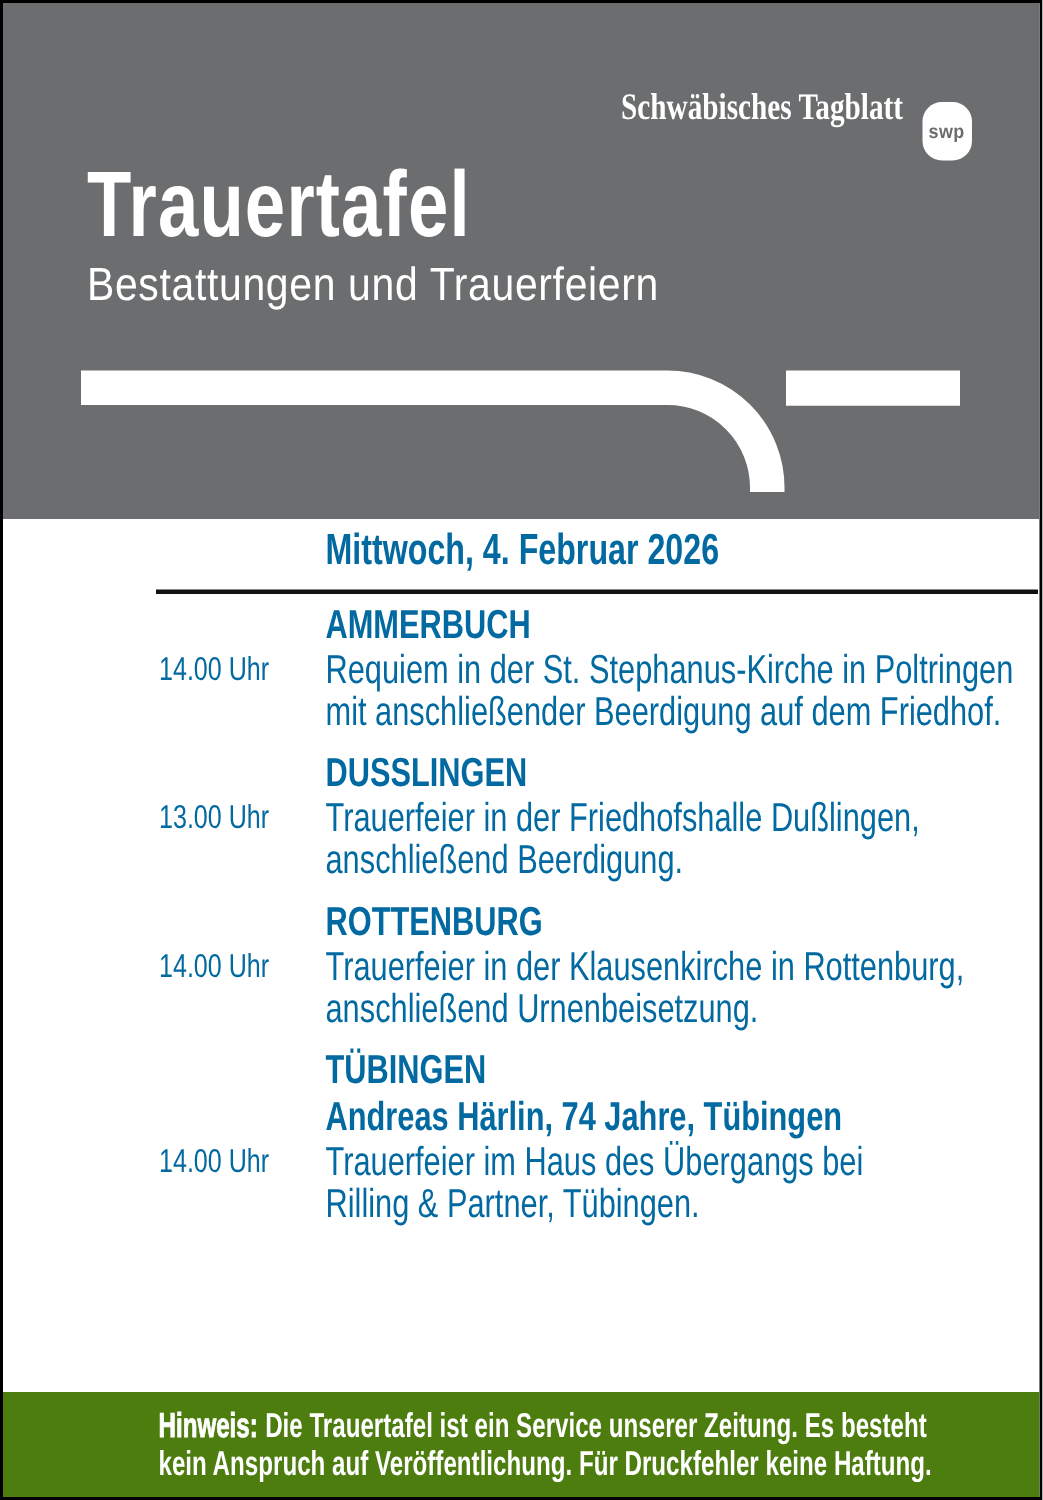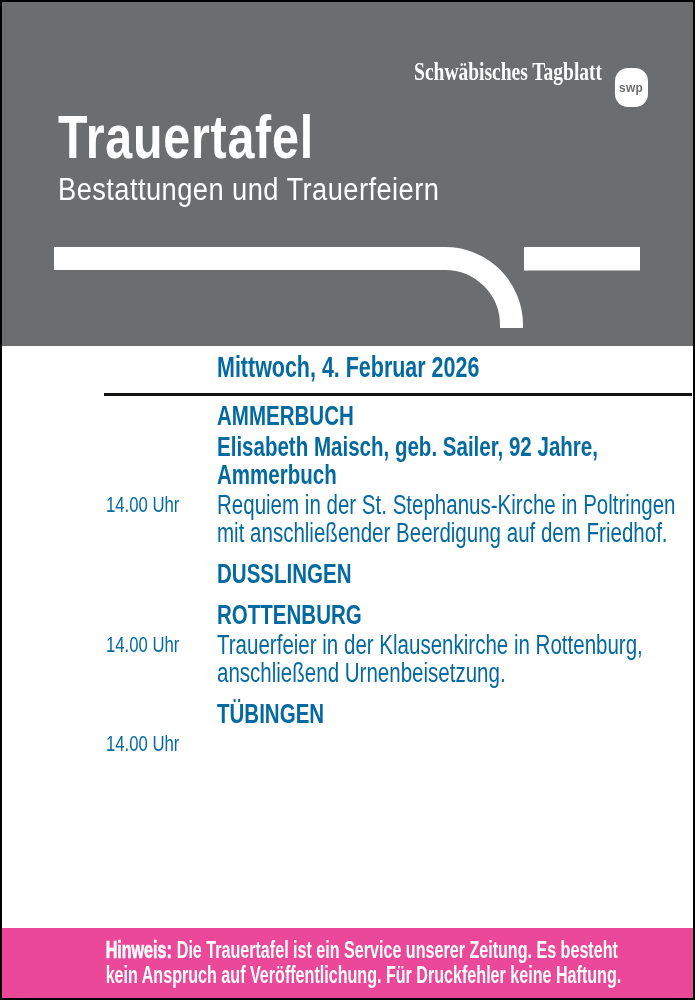--- a/index.html
+++ b/index.html
@@ -77,21 +77,21 @@
   .time-cell{
     flex:0 0 111px;
     font-size:22px;font-weight:normal;line-height:28px;
   }
   .detail-line{
     font-size:27px;font-weight:normal;line-height:28px;
   }
   
   .ftr{
     position:absolute;left:0;right:0;bottom:0;height:60px;
-    background:#ec4899;color:#ffffff;
+    background:#4d7c0f;color:#ffffff;
     padding-top:10px;box-sizing:content-box;
     text-align:center;
   }
   .f-line{
     font-size:23px;font-weight:bold;line-height:25px;
     white-space:nowrap;
     transform:scaleX(.70);transform-origin:50% 50%;
   }
   .f-strong{
     margin-right:7px;
@@ -119,58 +119,70 @@
       <rect x="522" y="245" width="116" height="23.5" fill="#ffffff"></rect>
     </svg>
   </div>
 
   <div class="content">
     <div class="date-line cond">Mittwoch, 4. Februar 2026</div>
     <div class="rule"></div>
     <div id="sections-root">
     <div class="section">
       <div class="city cond">AMMERBUCH</div>
-      <div class="names">
-            <div class="name-line cond first">Elisabeth Maisch, geb. Sailer, 92 Jahre,</div>
-            <div class="name-line cond">Ammerbuch</div>
-          </div>
       <div class="detail-row">
         <div class="time-cell">
           <span class="cond" style="display:block">14.00 Uhr</span>
         </div>
         <div class="detail-lines">
               <div class="detail-line cond">Requiem in der St. Stephanus-Kirche in Poltringen</div>
               <div class="detail-line cond">mit anschließender Beerdigung auf dem Friedhof.</div>
             </div>
       </div>
     </div>
 
     <div class="section">
       <div class="city cond">DUSSLINGEN</div>
+      <div class="detail-row">
+        <div class="time-cell">
+          <span class="cond" style="display:block">13.00 Uhr</span>
+        </div>
+        <div class="detail-lines">
+              <div class="detail-line cond">Trauerfeier in der Friedhofshalle Dußlingen,</div>
+              <div class="detail-line cond">anschließend Beerdigung.</div>
+            </div>
+      </div>
     </div>
 
     <div class="section">
       <div class="city cond">ROTTENBURG</div>
       <div class="detail-row">
         <div class="time-cell">
           <span class="cond" style="display:block">14.00 Uhr</span>
         </div>
         <div class="detail-lines">
               <div class="detail-line cond">Trauerfeier in der Klausenkirche in Rottenburg,</div>
               <div class="detail-line cond">anschließend Urnenbeisetzung.</div>
             </div>
       </div>
     </div>
 
     <div class="section">
       <div class="city cond">TÜBINGEN</div>
+      <div class="names">
+            <div class="name-line cond first">Andreas Härlin, 74 Jahre, Tübingen</div>
+          </div>
       <div class="detail-row">
         <div class="time-cell">
           <span class="cond" style="display:block">14.00 Uhr</span>
         </div>
+        <div class="detail-lines">
+              <div class="detail-line cond">Trauerfeier im Haus des Übergangs bei</div>
+              <div class="detail-line cond">Rilling &amp; Partner, Tübingen.</div>
+            </div>
       </div>
     </div>
   </div>
   </div>
 
   <div class="ftr">
     <div class="f-line">
       <span class="f-strong">Hinweis:</span><span>Die Trauertafel ist ein Service unserer Zeitung. Es besteht</span>
     </div>
     <div class="f-line">kein Anspruch auf Veröffentlichung. Für Druckfehler keine Haftung.</div>

